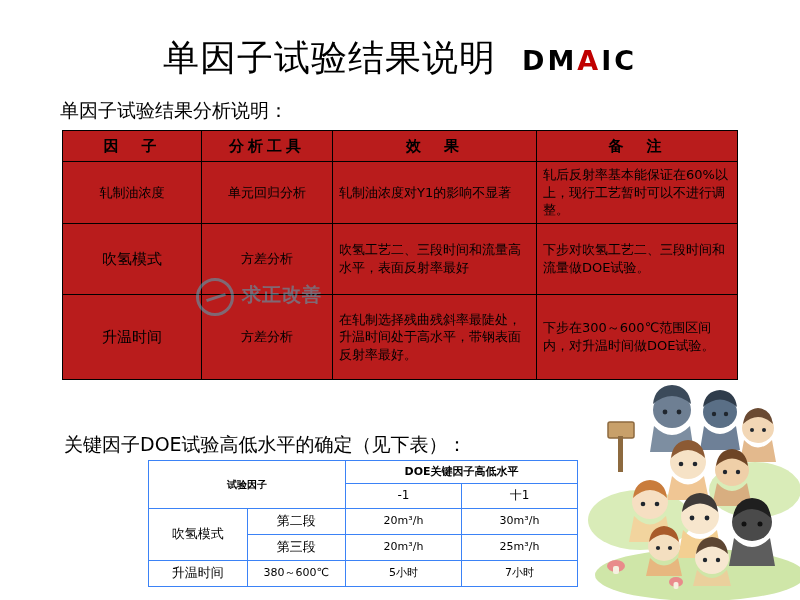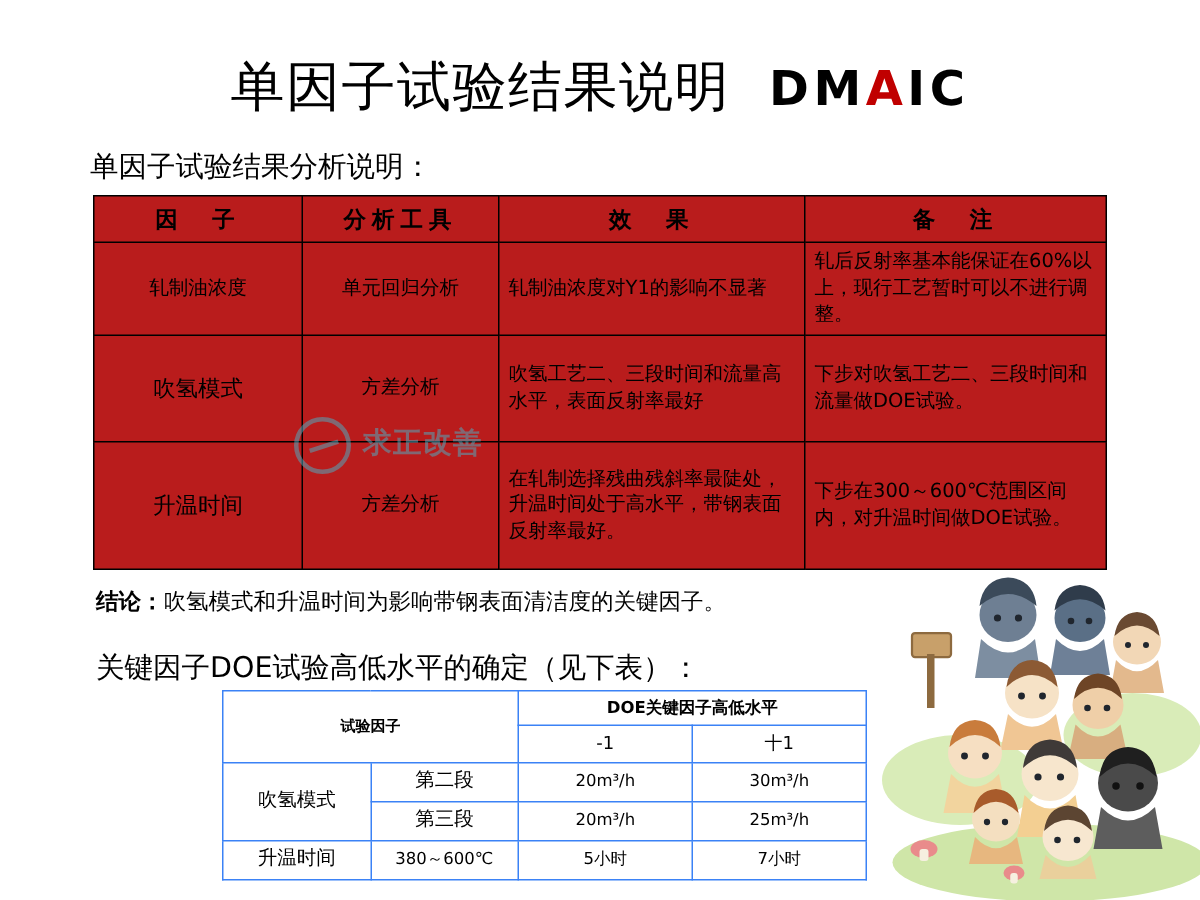--- a/index.html
+++ b/index.html
@@ -33,21 +33,21 @@
   }
   .title-main {
     font-size: 36px;
     font-weight: normal;
     letter-spacing: 1px;
     font-family: "DejaVu Sans", sans-serif;
   }
   .dmaic {
     display: inline-block;
     margin-left: 26px;
-    font-size: 32px;
+    font-size: 27px;
     font-weight: bold;
     letter-spacing: 3px;
     font-family: "DejaVu Sans", sans-serif;
     vertical-align: baseline;
   }
   .dmaic .hl {
     color: #c00000;
   }
 
   
@@ -233,23 +233,20 @@
         <td class="c-note">下步在300～600℃范围区间内，对升温时间做DOE试验。</td>
       </tr>
     </tbody>
   </table>
 
   <div class="watermark">
     <div class="wm-circle"></div>
     <div class="wm-text">求正改善</div>
   </div>
 
-  <div class="conclusion">
-    <b>结论：</b><span>吹氢模式和升温时间为影响带钢表面清洁度的关键因子。</span>
-  </div>
 
   <div class="heading" id="heading2">关键因子DOE试验高低水平的确定（见下表）：</div>
 
   <table class="table2">
     <tbody>
       <tr>
         <td class="hdr" colspan="2" rowspan="2" style="width:190px">试验因子</td>
         <td class="hdr small" colspan="2">DOE关键因子高低水平</td>
       </tr>
       <tr>

